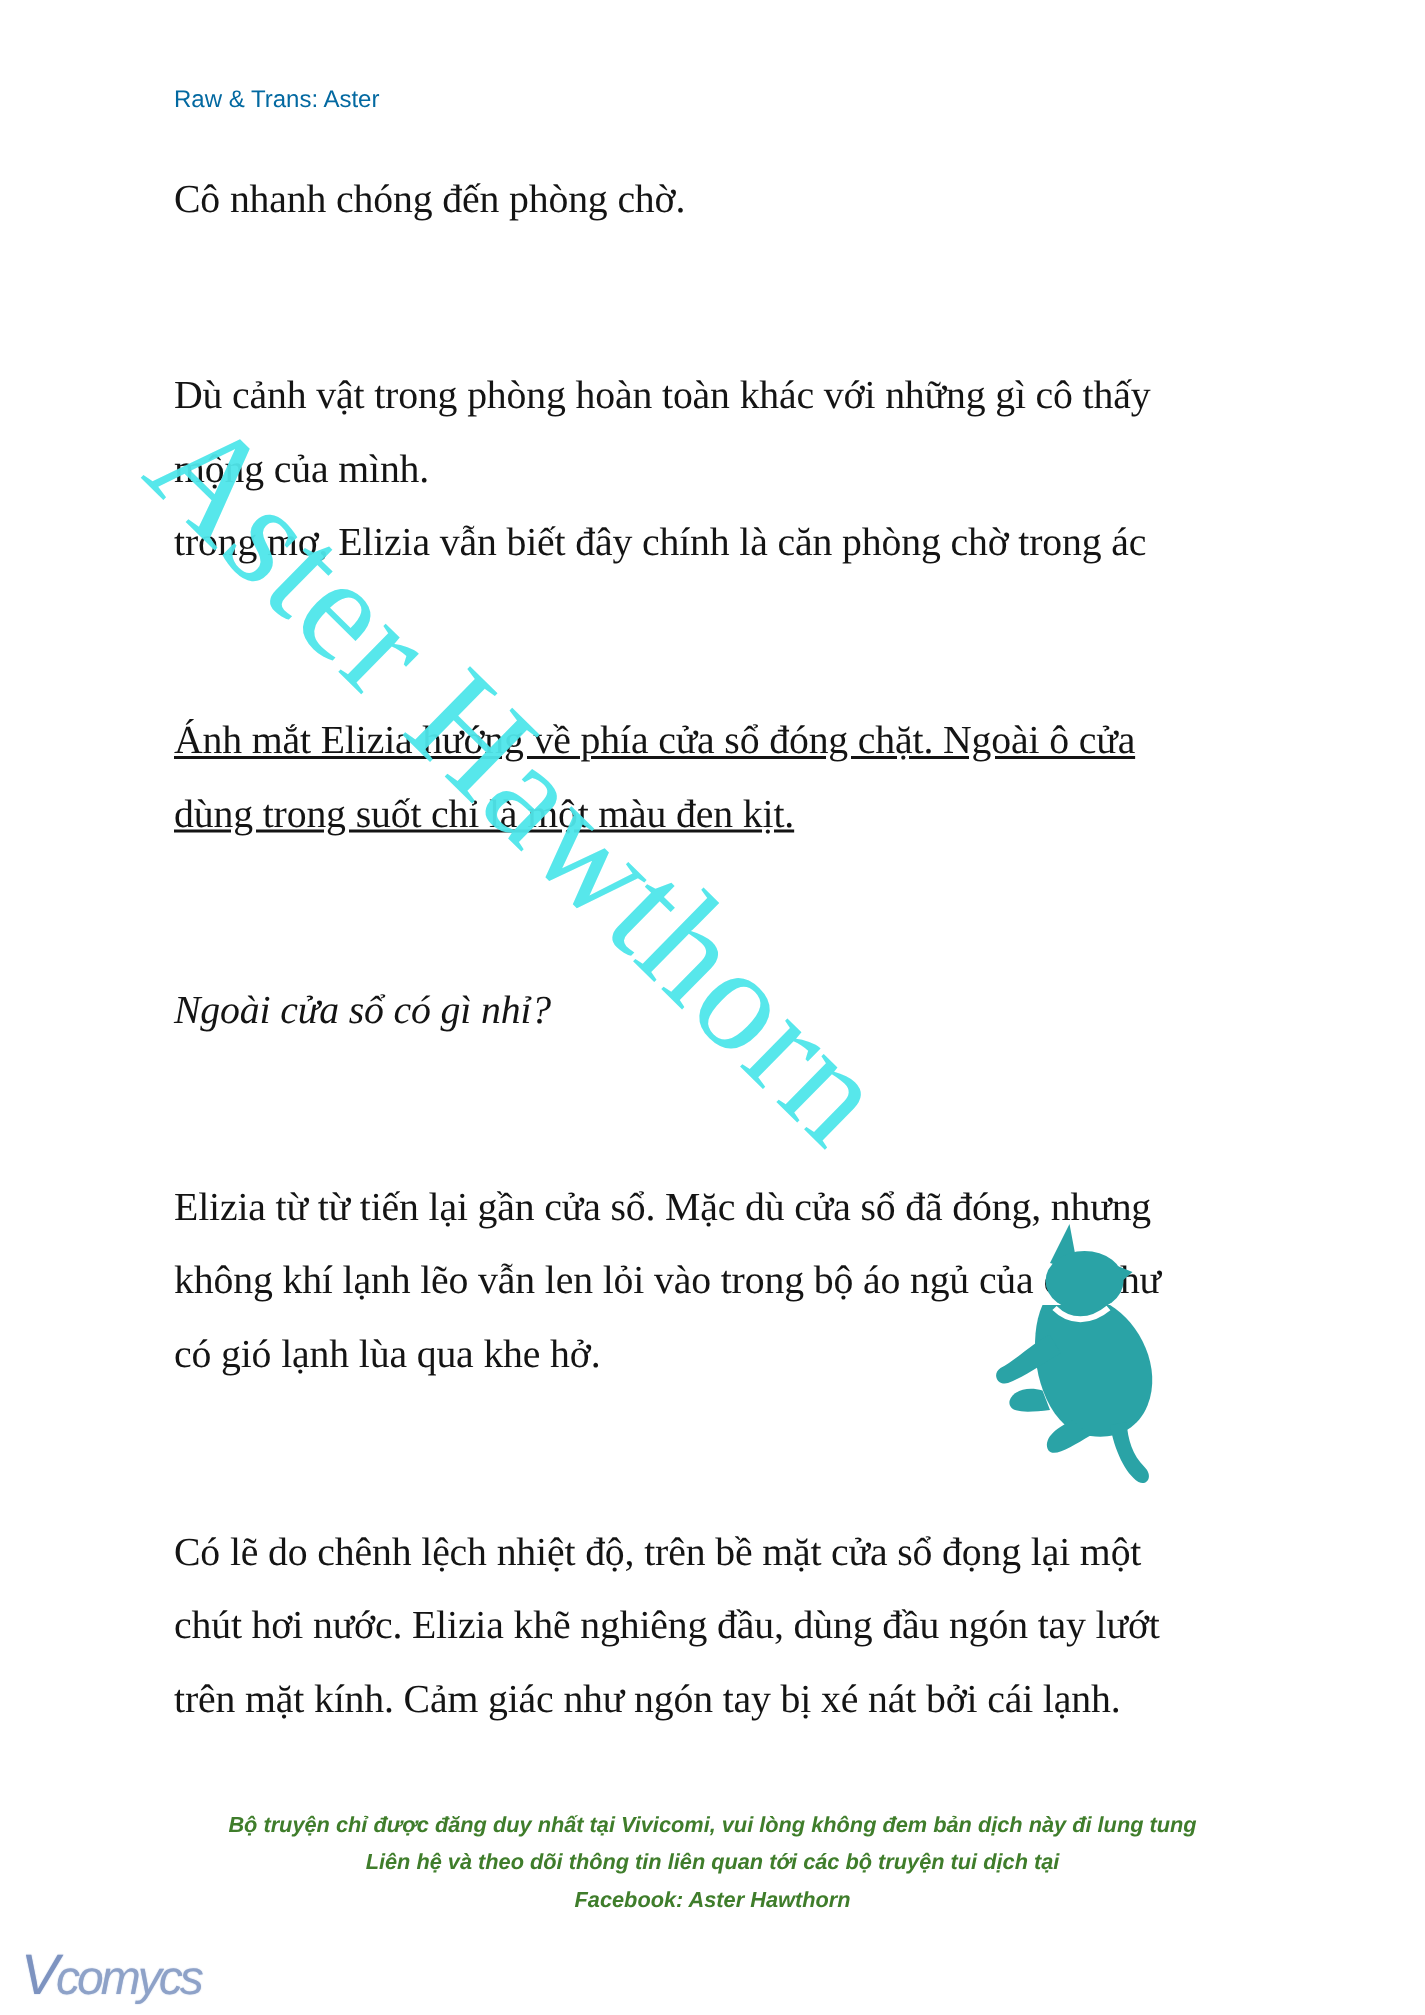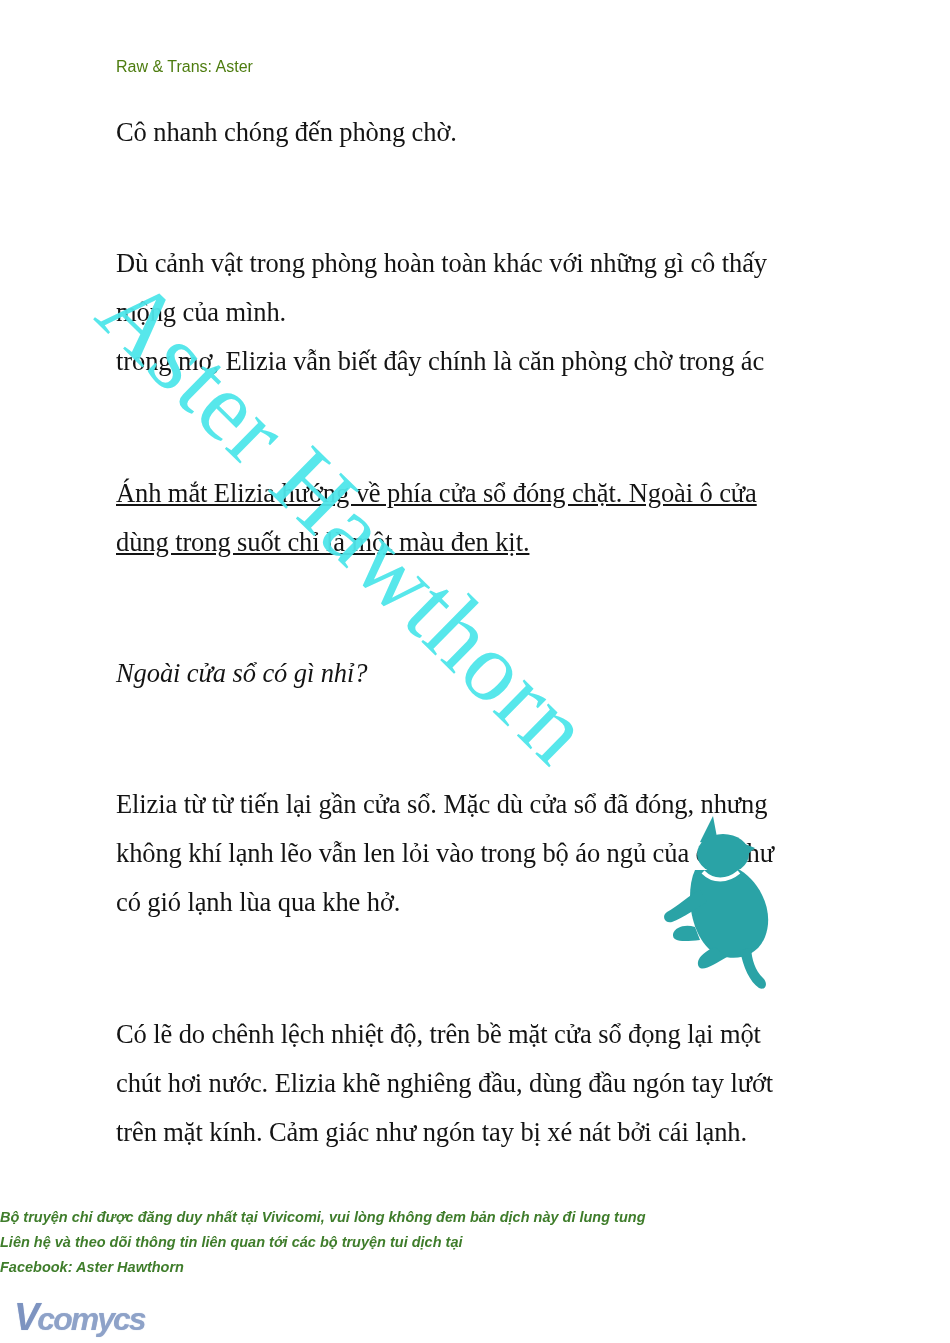--- a/index.html
+++ b/index.html
@@ -14,21 +14,21 @@
       overflow: hidden;
       font-family: "Liberation Serif", serif;
       color: #111111;
     }
     .header-credit {
       position: absolute;
       left: 116px;
       top: 58px;
       font-family: "Liberation Sans", sans-serif;
       font-size: 16px;
-      color: #4d7c0f;
+      color: #0369a1;
       margin: 0;
     }
     .para {
       position: absolute;
       left: 116px;
       width: 740px;
       margin: 0;
       font-size: 26.5px;
       line-height: 49px;
       color: #141414;
@@ -58,37 +58,38 @@
       position: absolute;
       left: 655px;
       top: 812px;
       width: 125px;
       height: 180px;
     }
     .footer {
       position: absolute;
       left: 0;
       width: 950px;
+      text-align: center;
       font-family: "Liberation Sans", sans-serif;
       font-style: italic;
       font-weight: bold;
       font-size: 14.5px;
       color: #3f7d2b;
       margin: 0;
     }
     .footer-1 { top: 1209px; }
     .footer-2 { top: 1234px; }
     .footer-3 { top: 1259px; }
     .logo {
       position: absolute;
       left: 14px;
       top: 1296px;
       font-family: "Liberation Sans", sans-serif;
       font-style: italic;
-      font-weight: bold;
+      font-weight: normal;
       font-size: 32px;
       letter-spacing: -2px;
       color: #8ea2c8;
       text-shadow: 0 0 1px #b8c6e0;
     }
     .logo .v { font-size: 38px; color: #7d93c0; }
   </style>
 </head>
 <body>
 

